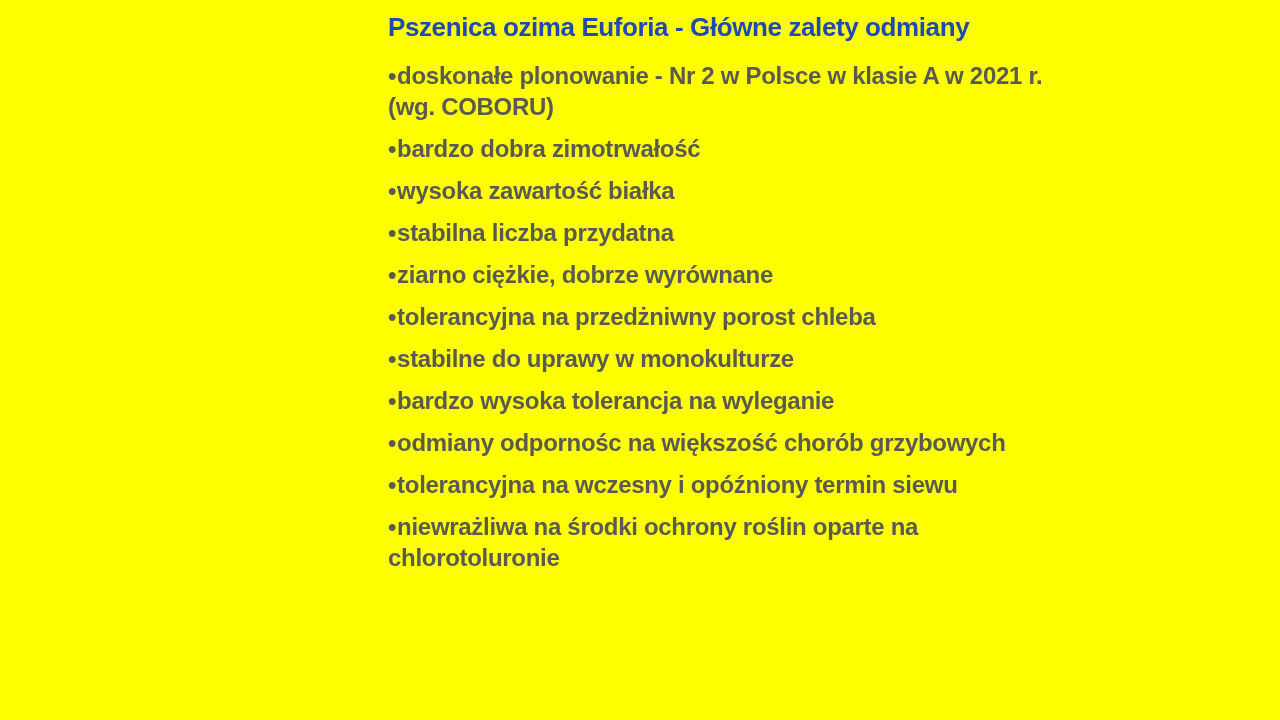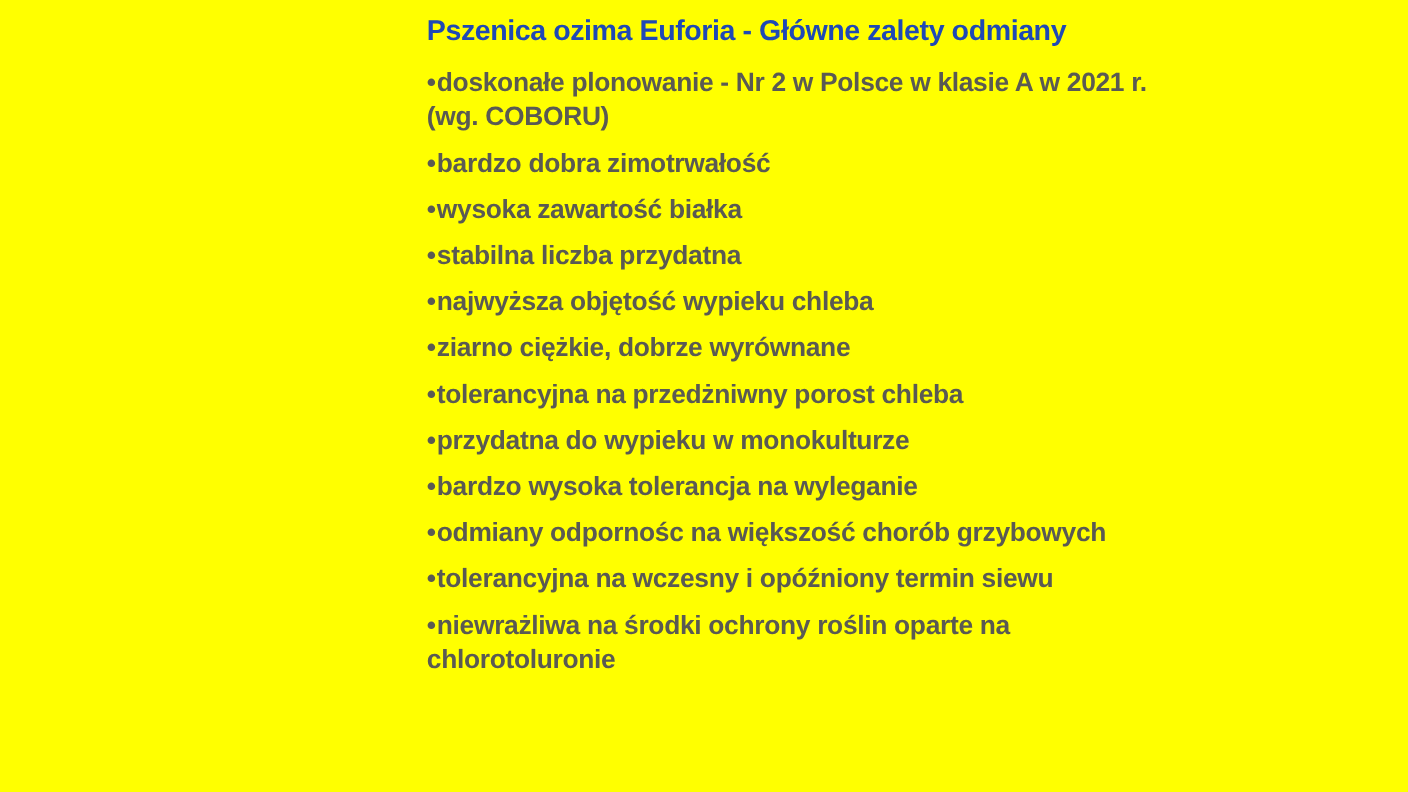--- a/index.html
+++ b/index.html
@@ -54,23 +54,22 @@
 <body>
 
 <div class="slide">
   <div class="content">
     <h1 class="title">Pszenica ozima Euforia - Główne zalety odmiany</h1>
     <ul class="bullet-list">
       <li class="bullet-item"><span class="bullet-marker">•</span><span>doskonałe plonowanie - Nr 2 w Polsce w klasie A w 2021 r. (wg. COBORU)</span></li>
       <li class="bullet-item"><span class="bullet-marker">•</span><span>bardzo dobra zimotrwałość</span></li>
       <li class="bullet-item"><span class="bullet-marker">•</span><span>wysoka zawartość białka</span></li>
       <li class="bullet-item"><span class="bullet-marker">•</span><span>stabilna liczba przydatna</span></li>
-      <li class="bullet-item"><span class="bullet-marker">•</span><span>najwyższa objętość wypieku chleba</span></li>
       <li class="bullet-item"><span class="bullet-marker">•</span><span>ziarno ciężkie, dobrze wyrównane</span></li>
       <li class="bullet-item"><span class="bullet-marker">•</span><span>tolerancyjna na przedżniwny porost chleba</span></li>
-      <li class="bullet-item"><span class="bullet-marker">•</span><span>przydatna do wypieku w monokulturze</span></li>
+      <li class="bullet-item"><span class="bullet-marker">•</span><span>stabilne do uprawy w monokulturze</span></li>
       <li class="bullet-item"><span class="bullet-marker">•</span><span>bardzo wysoka tolerancja na wyleganie</span></li>
       <li class="bullet-item"><span class="bullet-marker">•</span><span>odmiany odpornośc na większość chorób grzybowych</span></li>
       <li class="bullet-item"><span class="bullet-marker">•</span><span>tolerancyjna na wczesny i opóźniony termin siewu</span></li>
       <li class="bullet-item"><span class="bullet-marker">•</span><span>niewrażliwa na środki ochrony roślin oparte na chlorotoluronie</span></li>
     </ul>
   </div>
 </div>
 
 </body></html>

